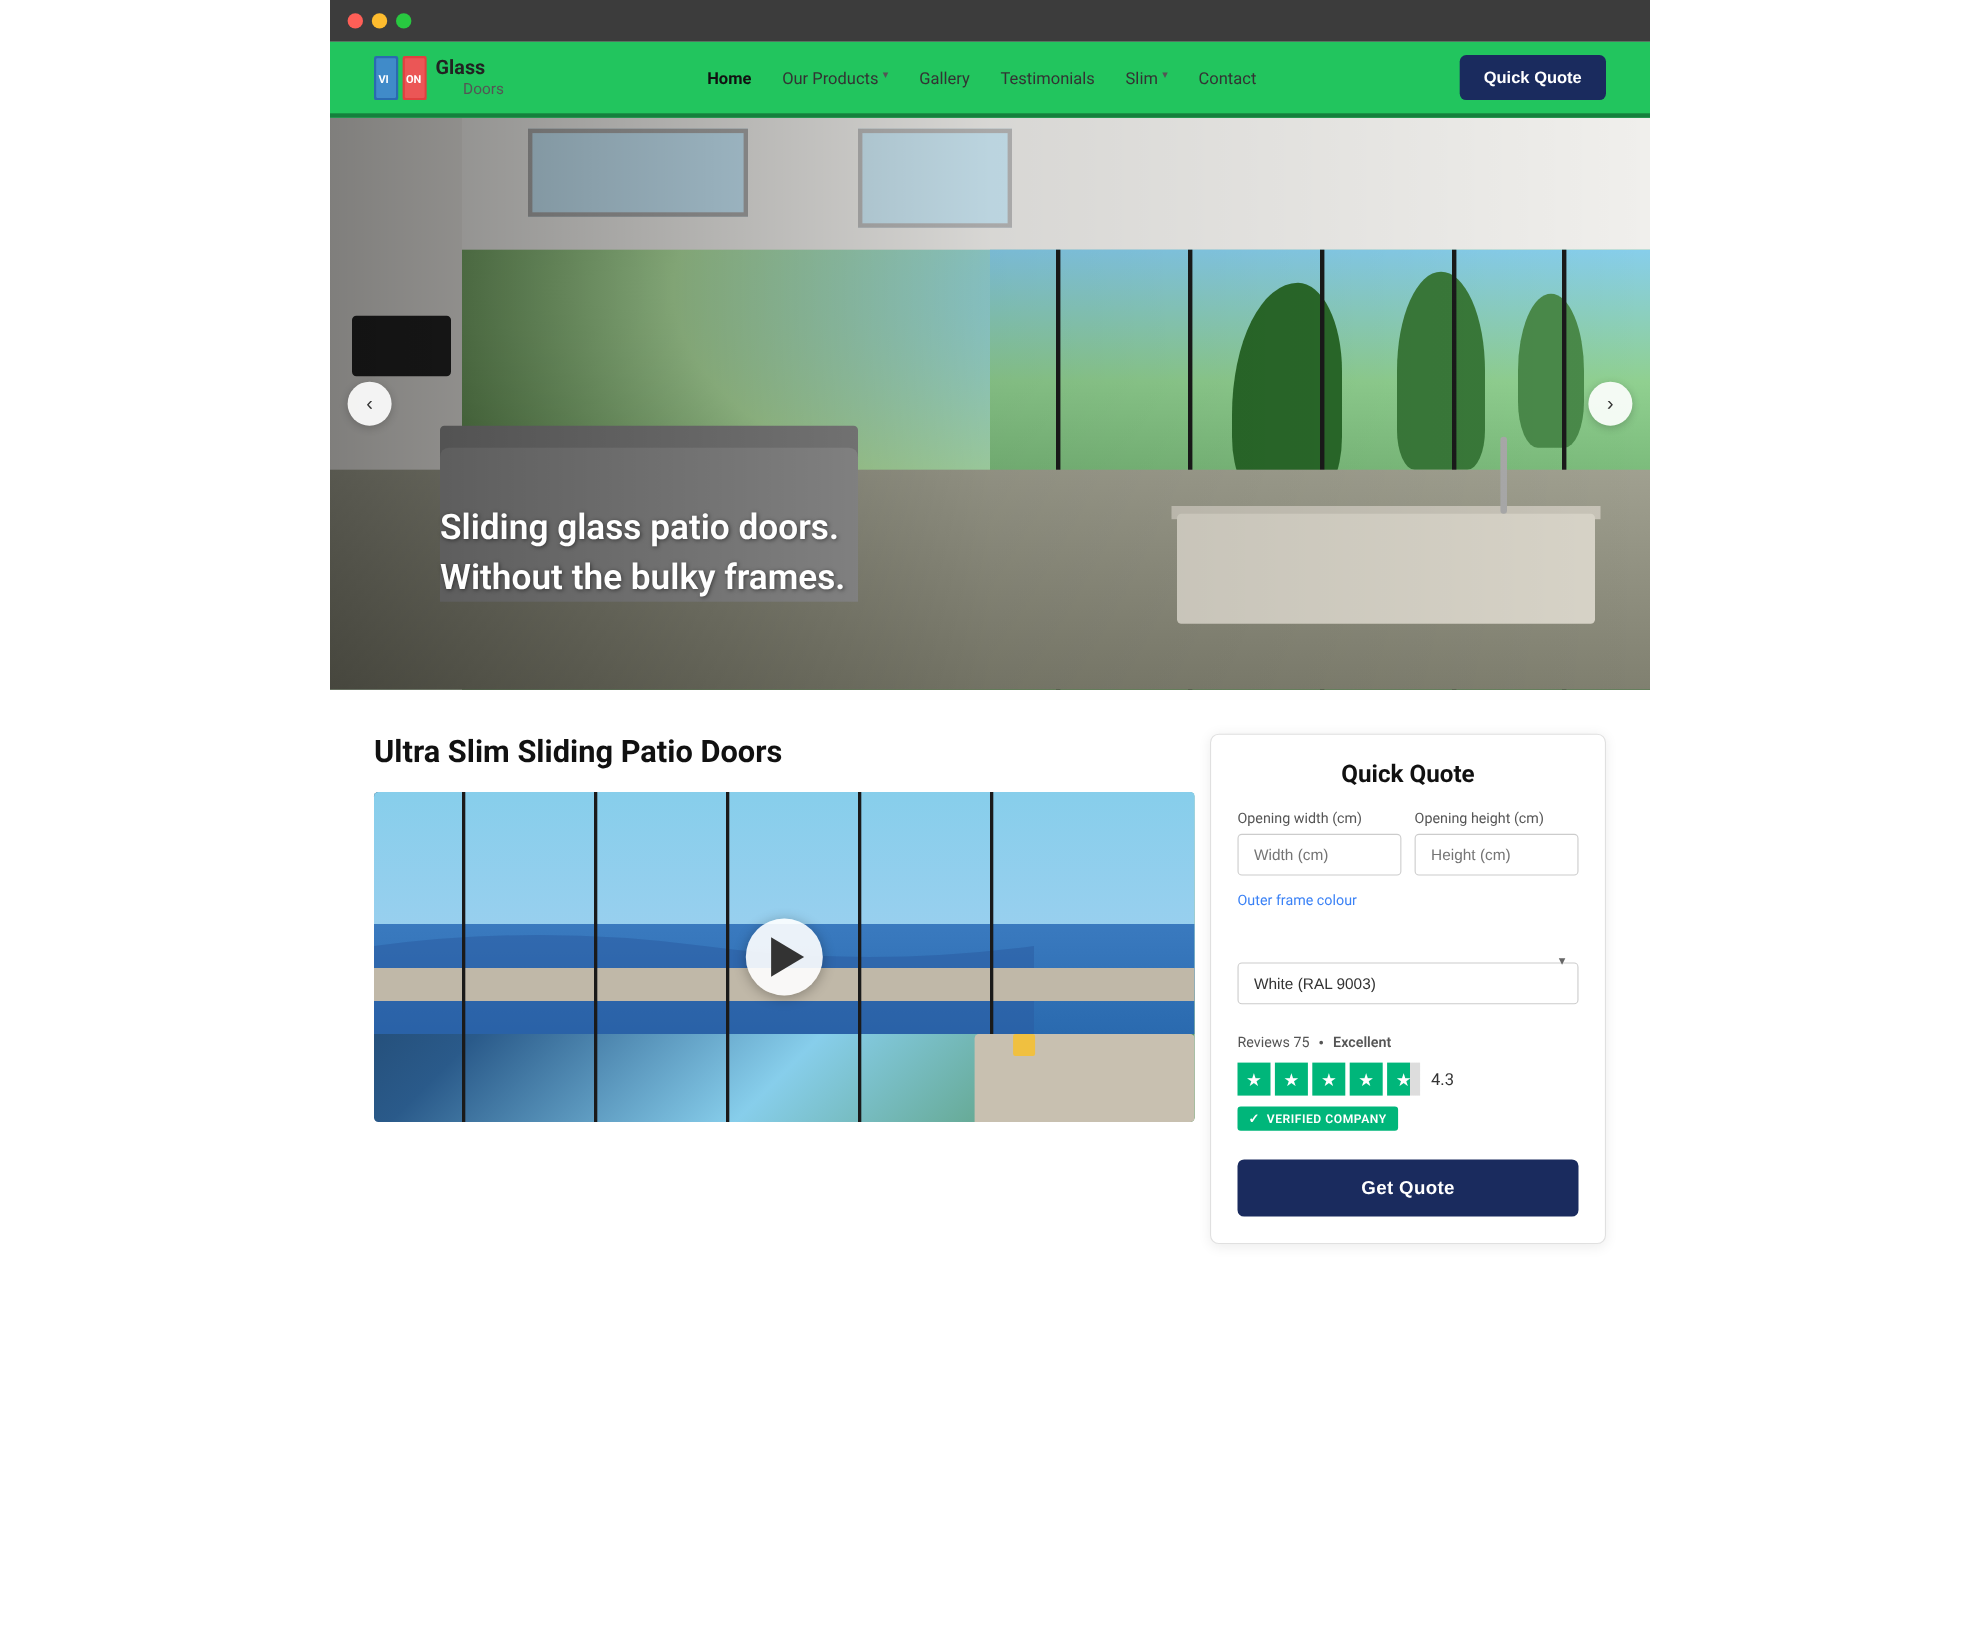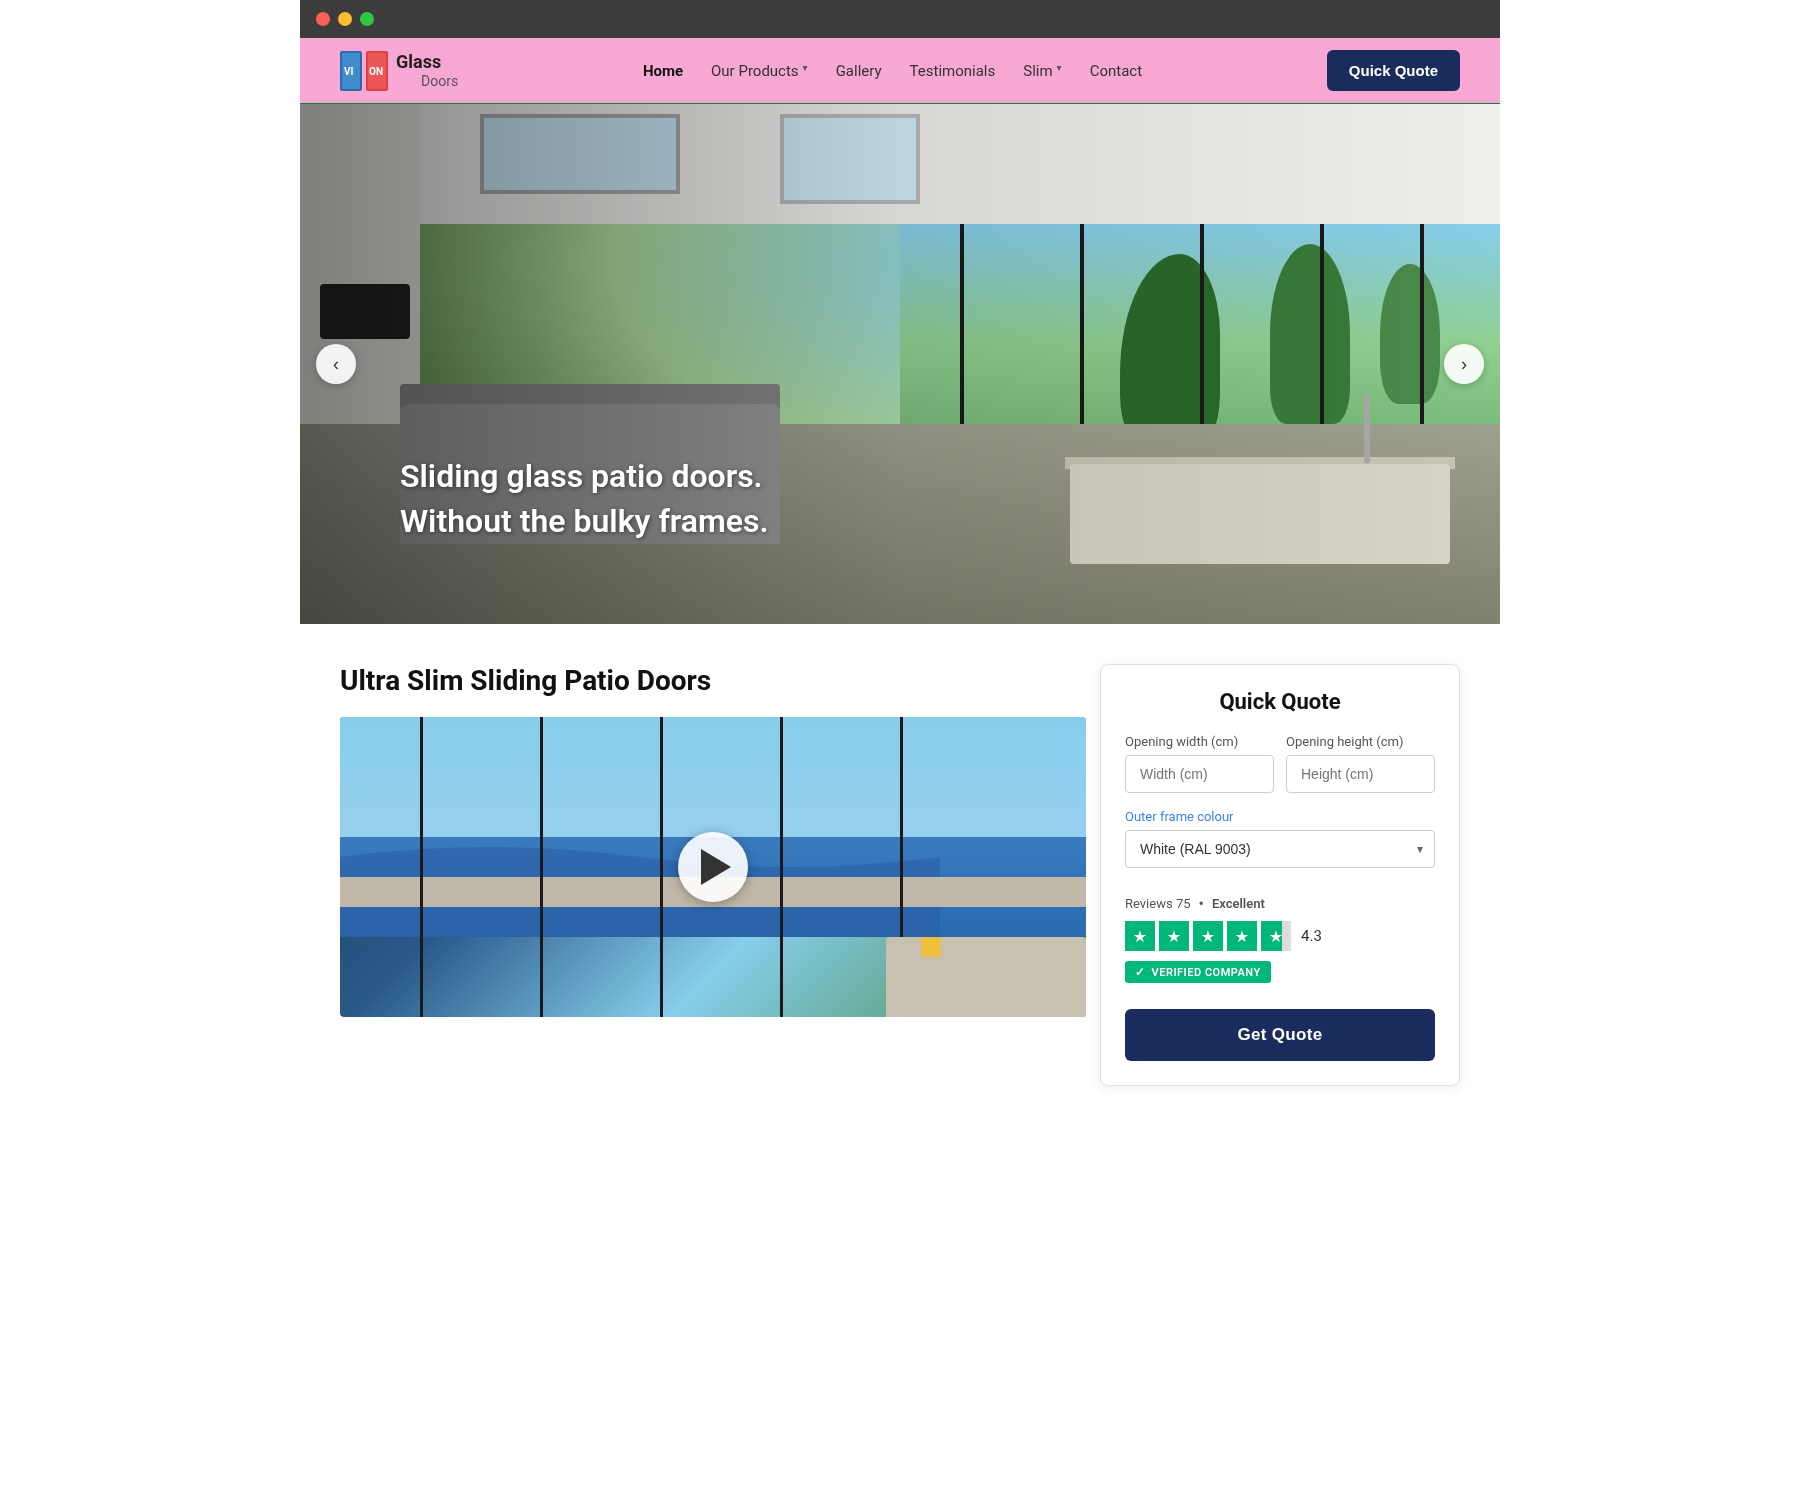--- a/index.html
+++ b/index.html
@@ -20,22 +20,22 @@
     .mac-btn.close { background: #ff5f57; }
     .mac-btn.min { background: #febc2e; }
     .mac-btn.max { background: #28c840; }
 
     
     .navbar {
       display: flex;
       align-items: center;
       justify-content: space-between;
       padding: 12px 40px;
-      background: #f9a8d4;
-      border-bottom: 1px solid #15803d;
+      background: #22c55e;
+      border-bottom: 4px solid #15803d;
       position: relative;
       z-index: 10;
     }
     .logo {
       display: flex;
       align-items: center;
       gap: 8px;
     }
     .logo-text {
       display: flex;
@@ -269,20 +269,21 @@
       width: 100%;
       padding: 10px 14px;
       border: 1px solid #ccc;
       border-radius: 4px;
       font-size: 14px;
       color: #333;
       appearance: none;
       background: #fff;
       cursor: pointer;
       outline: none;
+      margin-top: 42px;
     }
     .select-arrow {
       position: absolute;
       right: 12px; top: 50%;
       transform: translateY(-50%);
       pointer-events: none;
       color: #666;
       font-size: 12px;
     }
 

